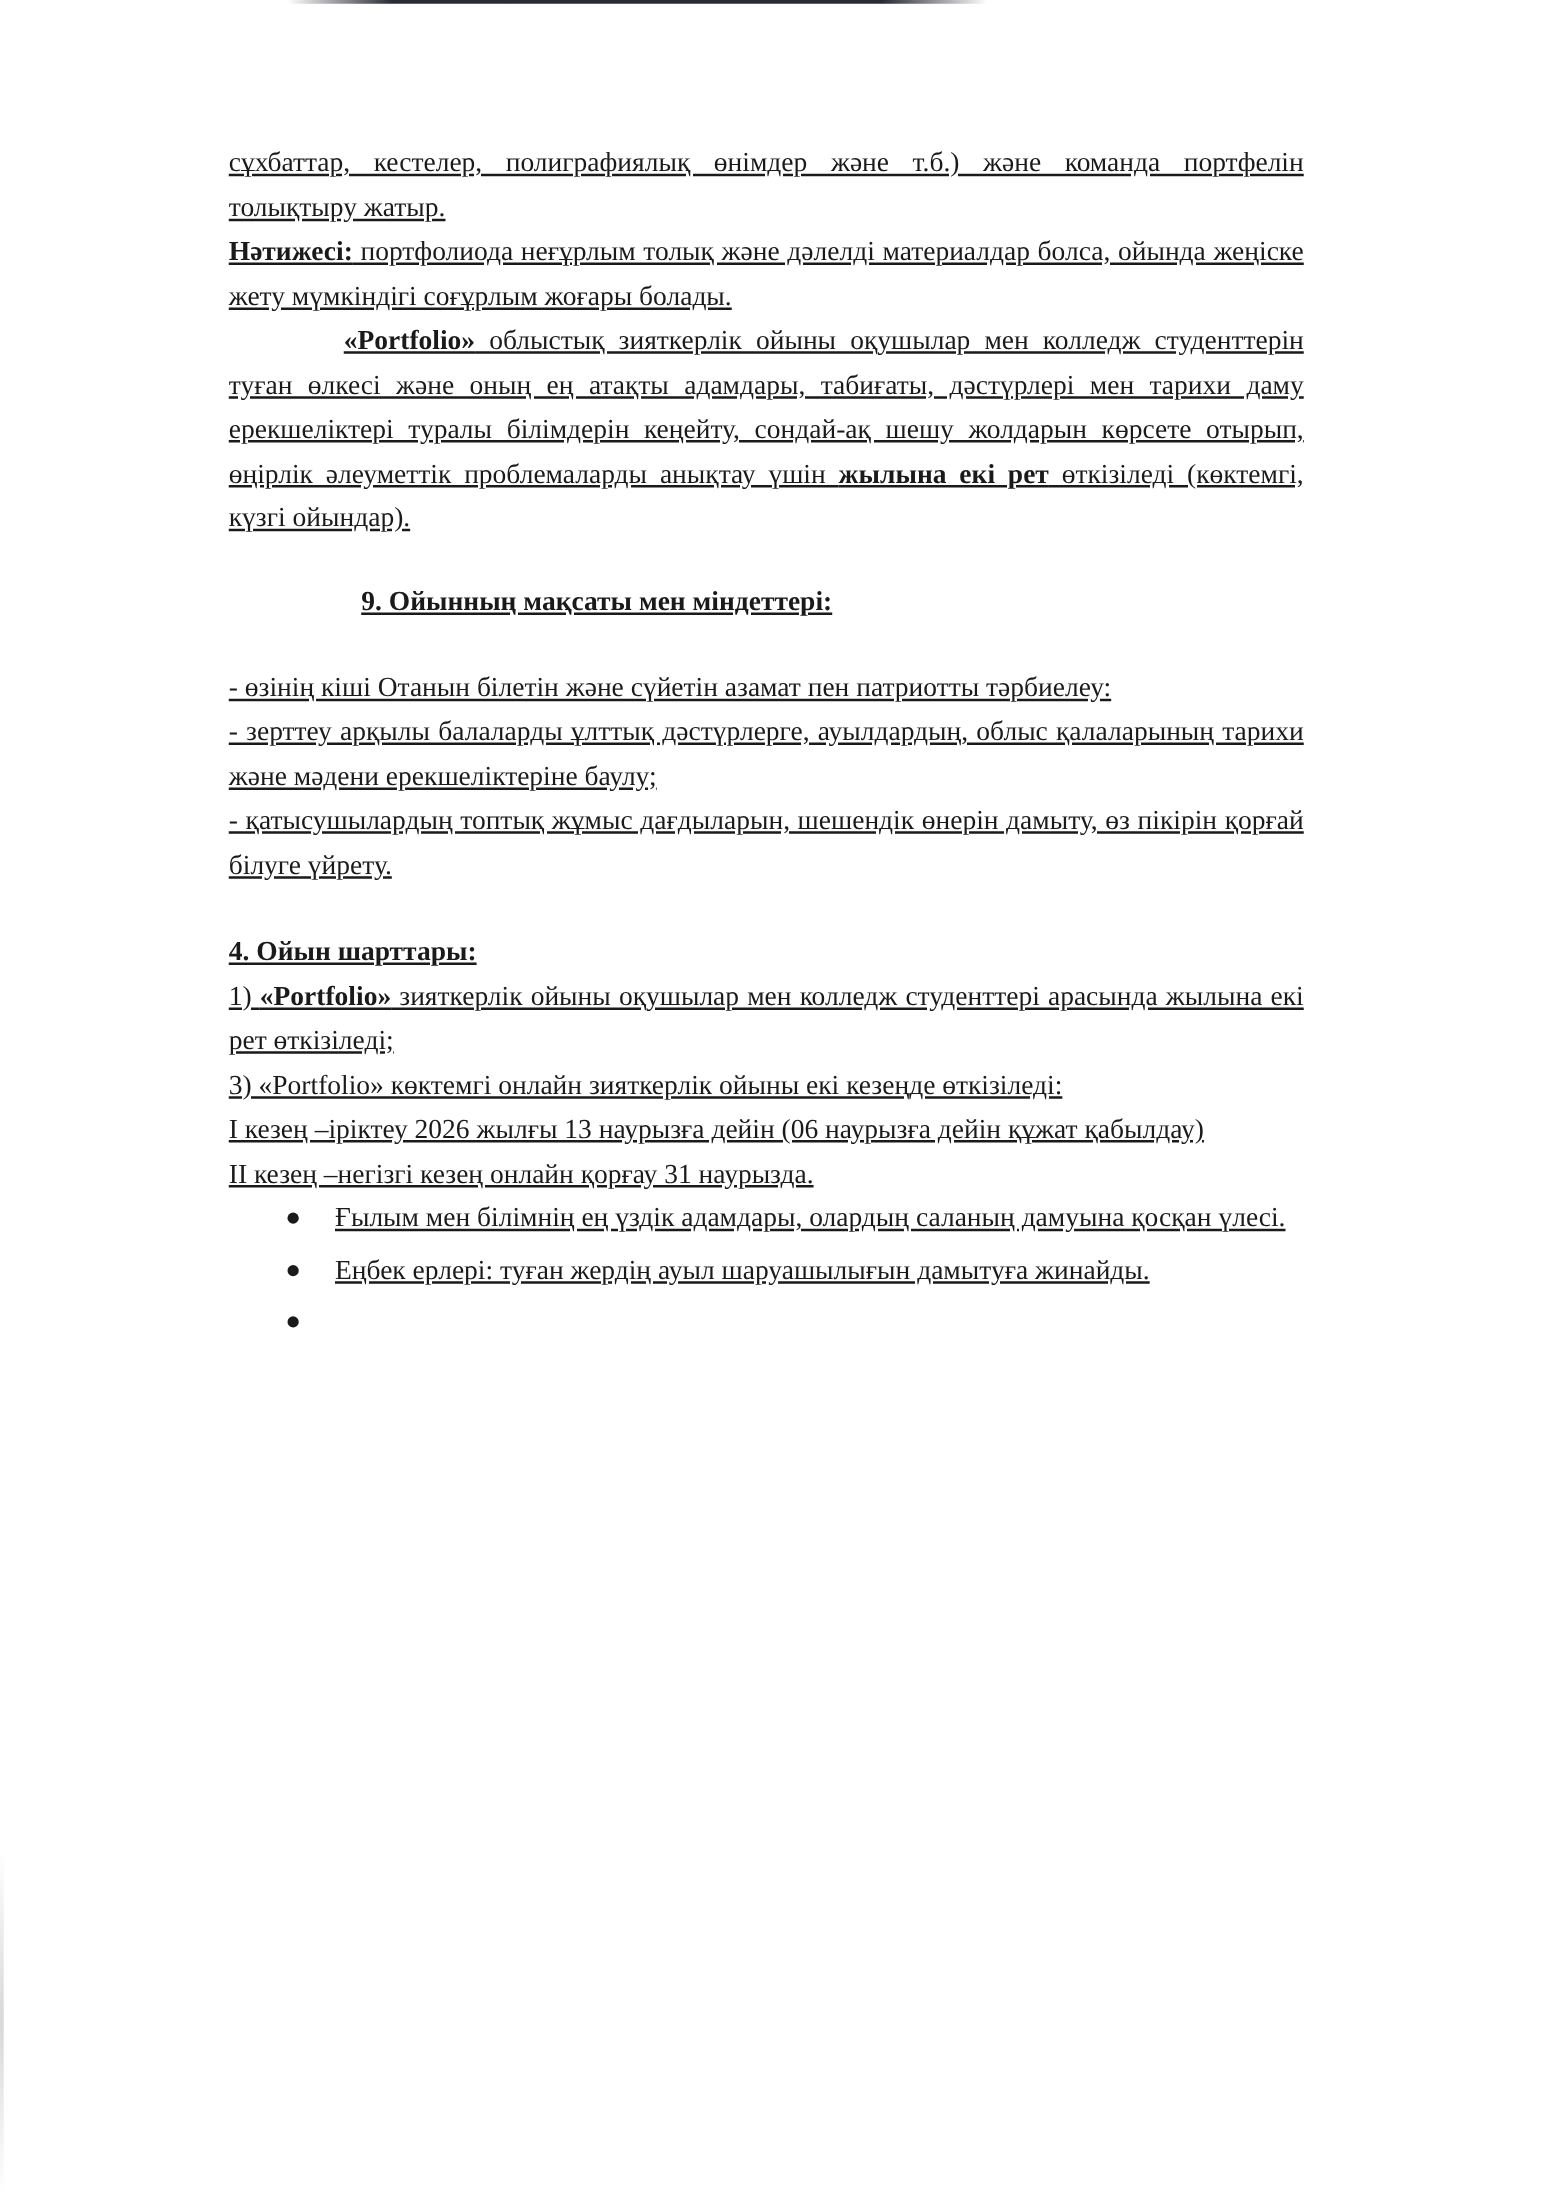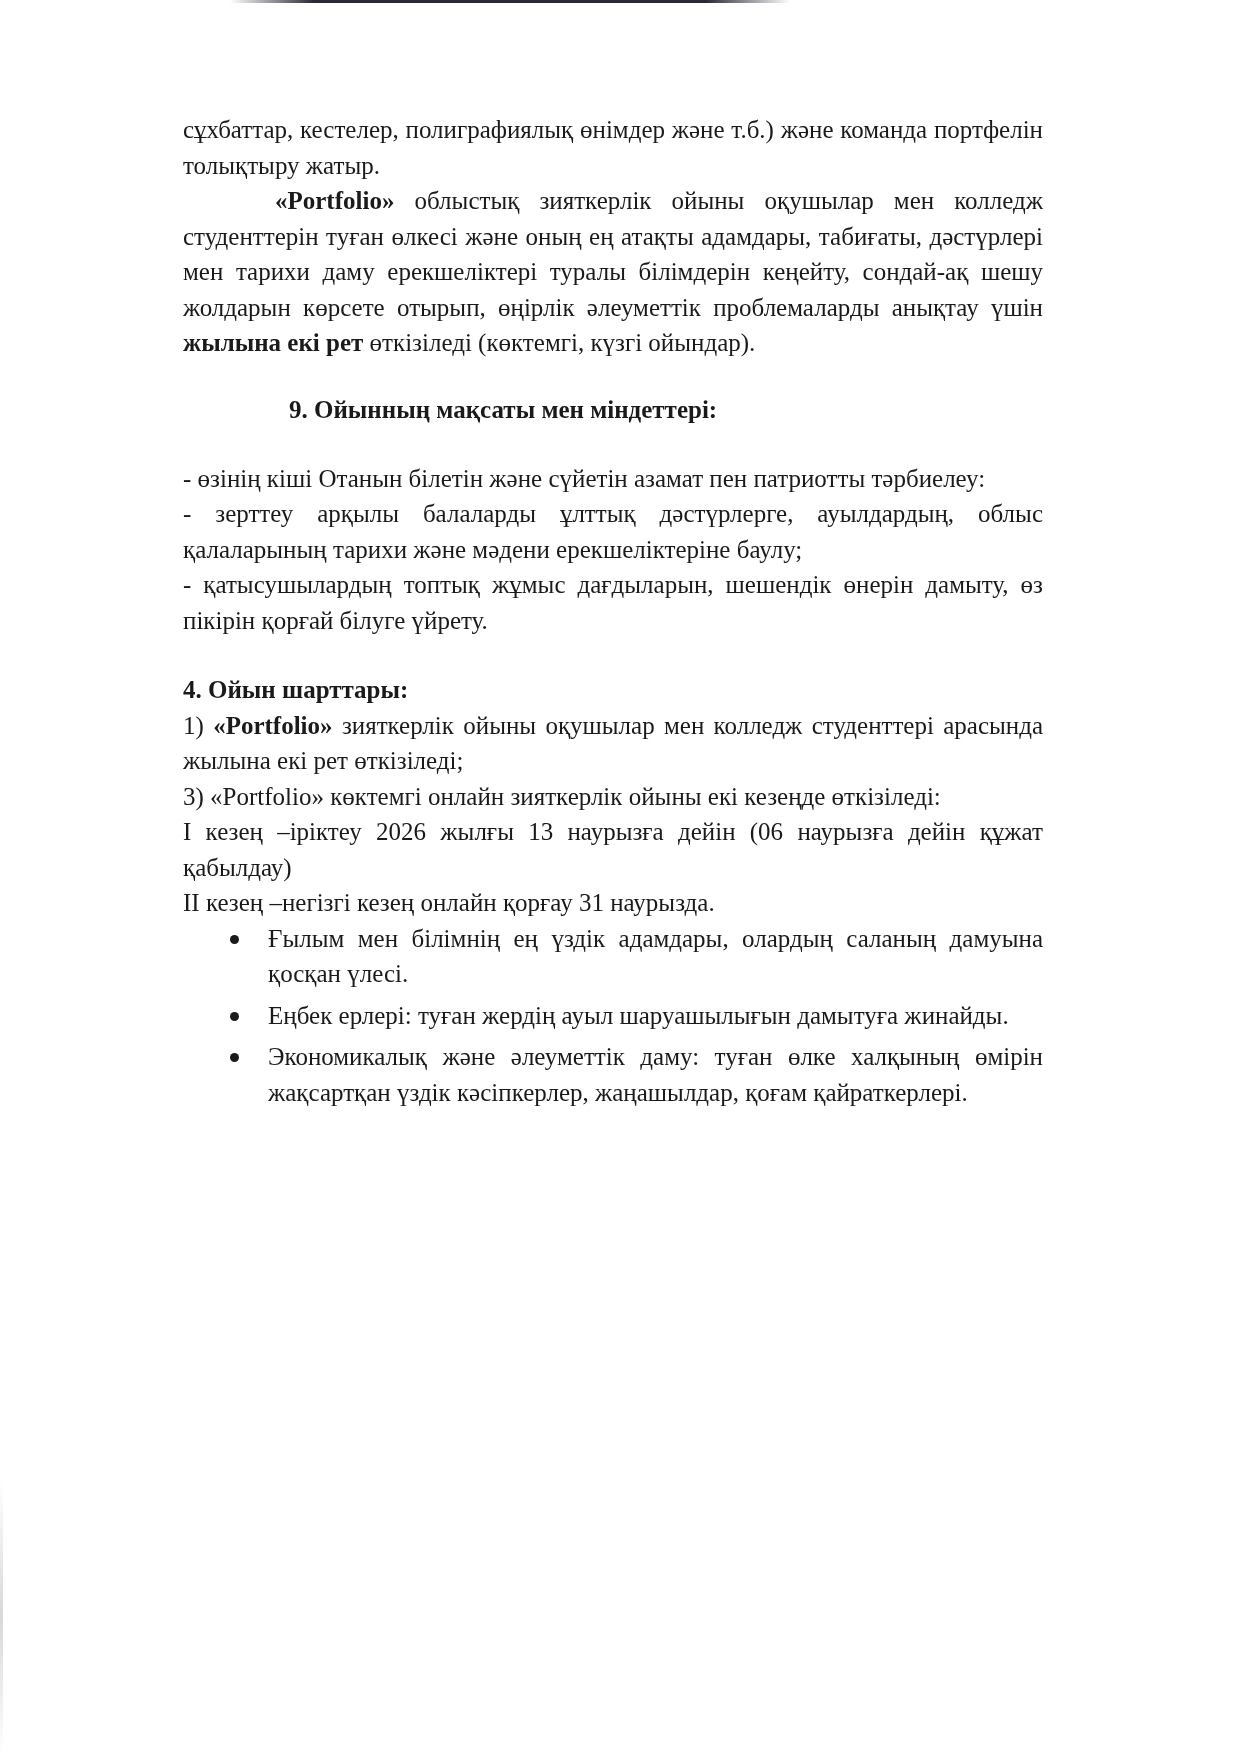--- a/index.html
+++ b/index.html
@@ -29,22 +29,23 @@
       top: 1480px;
       width: 3px;
       height: 275px;
       background: linear-gradient(180deg, rgba(200,200,200,0), #d8d8d8, rgba(200,200,200,0));
     }
     .page {
       position: absolute;
       left: 183px;
       top: 112px;
       width: 860px;
-      font-size: 25px;
+      font-size: 22px;
       line-height: 35.5px;
+      text-decoration: underline;
     }
     .p {
       margin: 0;
       text-align: justify;
     }
     .indent { text-indent: 92px; }
     .b { font-weight: bold; }
     .h2 {
       margin: 31px 0 33px 0;
       font-weight: bold;
@@ -78,20 +79,21 @@
 </head>
 <body>
 
 <div class="scan-edge-top"></div>
 <div class="scan-edge-left"></div>
 
 <div class="page">
 
   <p class="p">сұхбаттар, кестелер, полиграфиялық өнімдер және т.б.) және команда портфелін толықтыру жатыр.</p>
 
+  <p class="p"><span class="b">Нәтижесі:</span><span> портфолиода неғұрлым толық және дәлелді материалдар болса, ойында жеңіске жету мүмкіндігі соғұрлым жоғары болады.</span></p>
 
   <p class="p indent"><span class="b">«Portfolio»</span><span>  облыстық зияткерлік ойыны оқушылар мен колледж студенттерін туған өлкесі және оның ең атақты адамдары, табиғаты, дәстүрлері мен тарихи даму ерекшеліктері туралы білімдерін кеңейту, сондай-ақ шешу жолдарын көрсете отырып, өңірлік әлеуметтік проблемаларды анықтау үшін </span><span class="b">жылына екі рет</span><span> өткізіледі (көктемгі, күзгі ойындар).</span></p>
 
   <p class="p h2">9.  Ойынның мақсаты мен міндеттері:</p>
 
   <p class="p">- өзінің кіші Отанын білетін және сүйетін азамат пен патриотты тәрбиелеу:</p>
   <p class="p">- зерттеу  арқылы балаларды ұлттық дәстүрлерге, ауылдардың, облыс қалаларының тарихи және мәдени ерекшеліктеріне баулу;</p>
   <p class="p">- қатысушылардың топтық жұмыс дағдыларын, шешендік өнерін дамыту, өз пікірін қорғай білуге үйрету.</p>
 
   <p class="p h3">4. Ойын шарттары:</p>
@@ -100,16 +102,16 @@
 
 
   <p class="p">3)  «Portfolio»  көктемгі онлайн зияткерлік ойыны екі кезеңде өткізіледі:</p>
   <p class="p">I кезең –іріктеу  2026 жылғы 13 наурызға дейін (06 наурызға дейін құжат қабылдау)</p>
   <p class="p">II кезең –негізгі кезең  онлайн қорғау 31 наурызда.</p>
 
 
   <ul class="bullets">
     <li><span class="bullet"></span><span>Ғылым мен білімнің ең үздік адамдары, олардың саланың дамуына қосқан үлесі.</span></li>
     <li><span class="bullet"></span><span>Еңбек ерлері: туған жердің ауыл шаруашылығын дамытуға жинайды.</span></li>
-    <li><span class="bullet"></span><span>Экономикалық және әлеуметтік даму: туған өлке халқының өмірін жақсартқан үздік кәсіпкерлер, жаңашылдар, қоғам қайраткерлері.</span></li>
+    <li><span class="bullet"></span></li>
   </ul>
 
 </div>
 
 </body></html>

